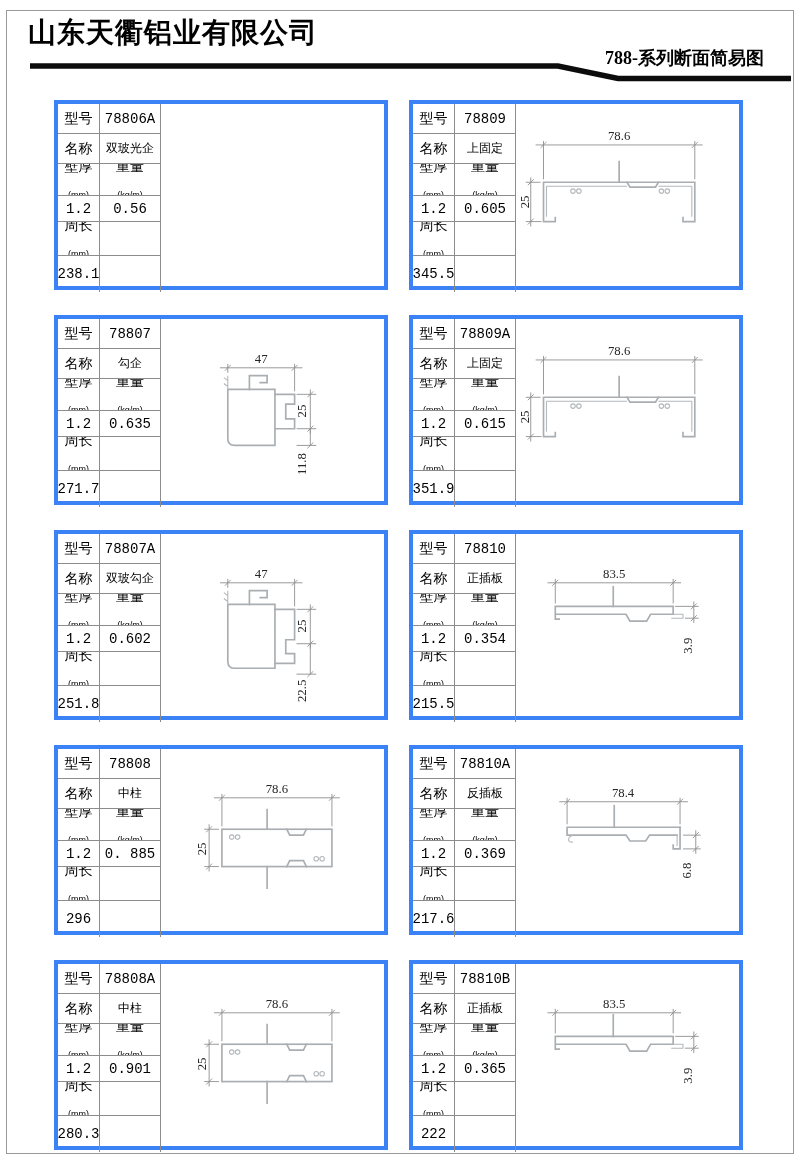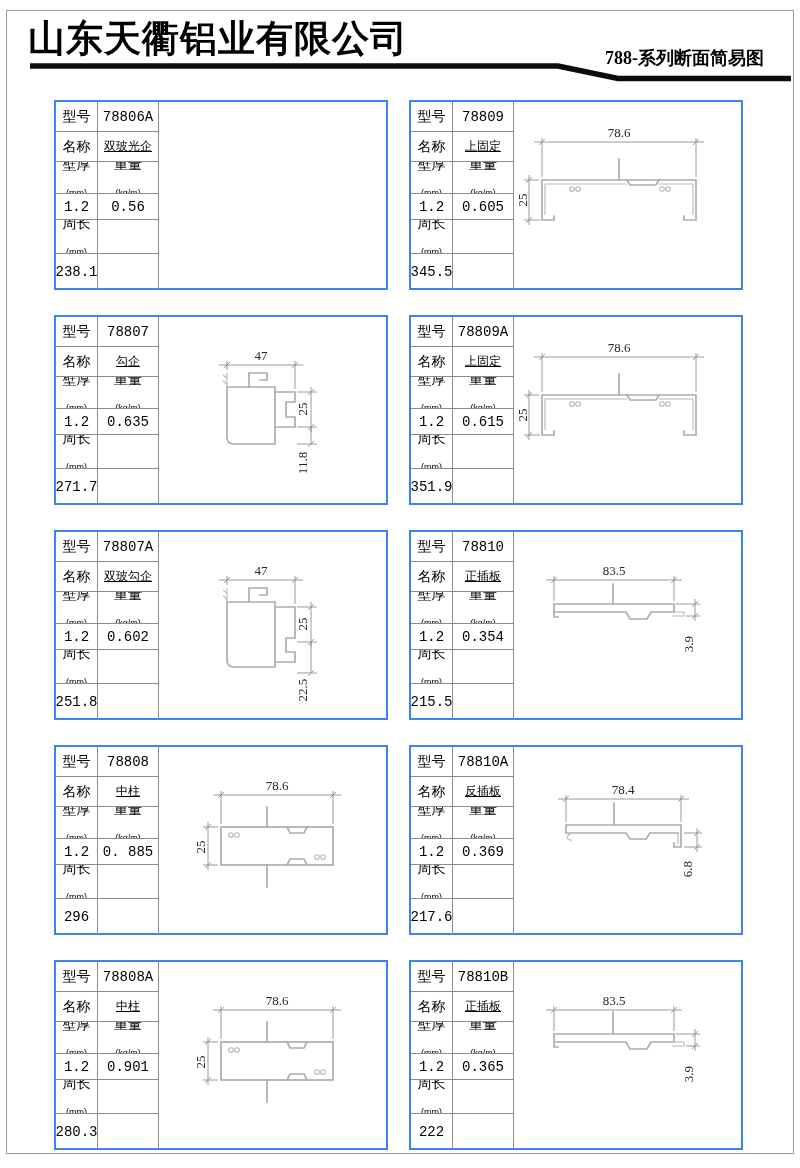--- a/index.html
+++ b/index.html
@@ -1,29 +1,29 @@
 <!DOCTYPE html>
 <html><head>
 <meta charset="utf-8">
 <style>
   html,body{margin:0;padding:0;background:#fff;}
   body{width:800px;height:1168px;position:relative;font-family:"Liberation Sans",sans-serif;color:#000;overflow:hidden;}
   .page-border{position:absolute;left:6px;top:10px;width:786px;height:1142px;border:1px solid #9a9a9a;}
-  .company{position:absolute;left:28px;top:14px;font-family:"Liberation Serif",serif;font-size:37px;font-weight:600;letter-spacing:1px;white-space:nowrap;}
+  .company{position:absolute;left:28px;top:14px;font-family:"Liberation Serif",serif;font-size:28px;font-weight:600;letter-spacing:1px;white-space:nowrap;}
   .rule{position:absolute;left:0;top:0;}
   .series-title{position:absolute;right:36px;top:46px;font-family:"Liberation Serif",serif;font-size:18px;font-weight:600;white-space:nowrap;}
 
-  .block{position:absolute;width:334px;height:190px;border:2px solid #3b82f6;box-sizing:border-box;
+  .block{position:absolute;width:334px;height:190px;border:4px solid #3b82f6;box-sizing:border-box;
          display:grid;grid-template-columns:42px 61px 1fr;grid-template-rows:30px 30px 32px 26px 34px 36px;background:#fff;}
   .c{border-right:1px solid #8c8c8c;border-bottom:1px solid #8c8c8c;display:flex;flex-direction:column;align-items:center;justify-content:center;overflow:hidden;}
   .r6{border-bottom:none;}
   .lab{font-size:14px;line-height:1.05;}
   .lab small{display:block;font-size:9px;line-height:1;margin-top:17px;}
   .val{font-family:Liberation Mono, monospace;font-size:14px;}
-  .cjkval{font-size:12px;text-decoration:underline;}
+  .cjkval{font-size:12px;}
   .r1c1{grid-area:1/1}.r1c2{grid-area:1/2}.r2c1{grid-area:2/1}.r2c2{grid-area:2/2}
   .r3c1{grid-area:3/1}.r3c2{grid-area:3/2}.r4c1{grid-area:4/1}.r4c2{grid-area:4/2}
   .r5c1{grid-area:5/1}.r5c2{grid-area:5/2}.r6c1{grid-area:6/1}.r6c2{grid-area:6/2}
   .draw{grid-area:1/3/7/4;position:relative;}
   .draw svg{position:absolute;left:0;top:0;width:100%;height:100%;}
 
   .p{fill:none;stroke:#a9aeb2;stroke-width:1.7;stroke-linecap:square;}
   .p2{fill:none;stroke:#b3b8bb;stroke-width:1.1;}
   .d{fill:none;stroke:#8e8e8e;stroke-width:0.9;}
   .dt{font-family:"Liberation Serif",serif;font-size:13px;fill:#262626;}

